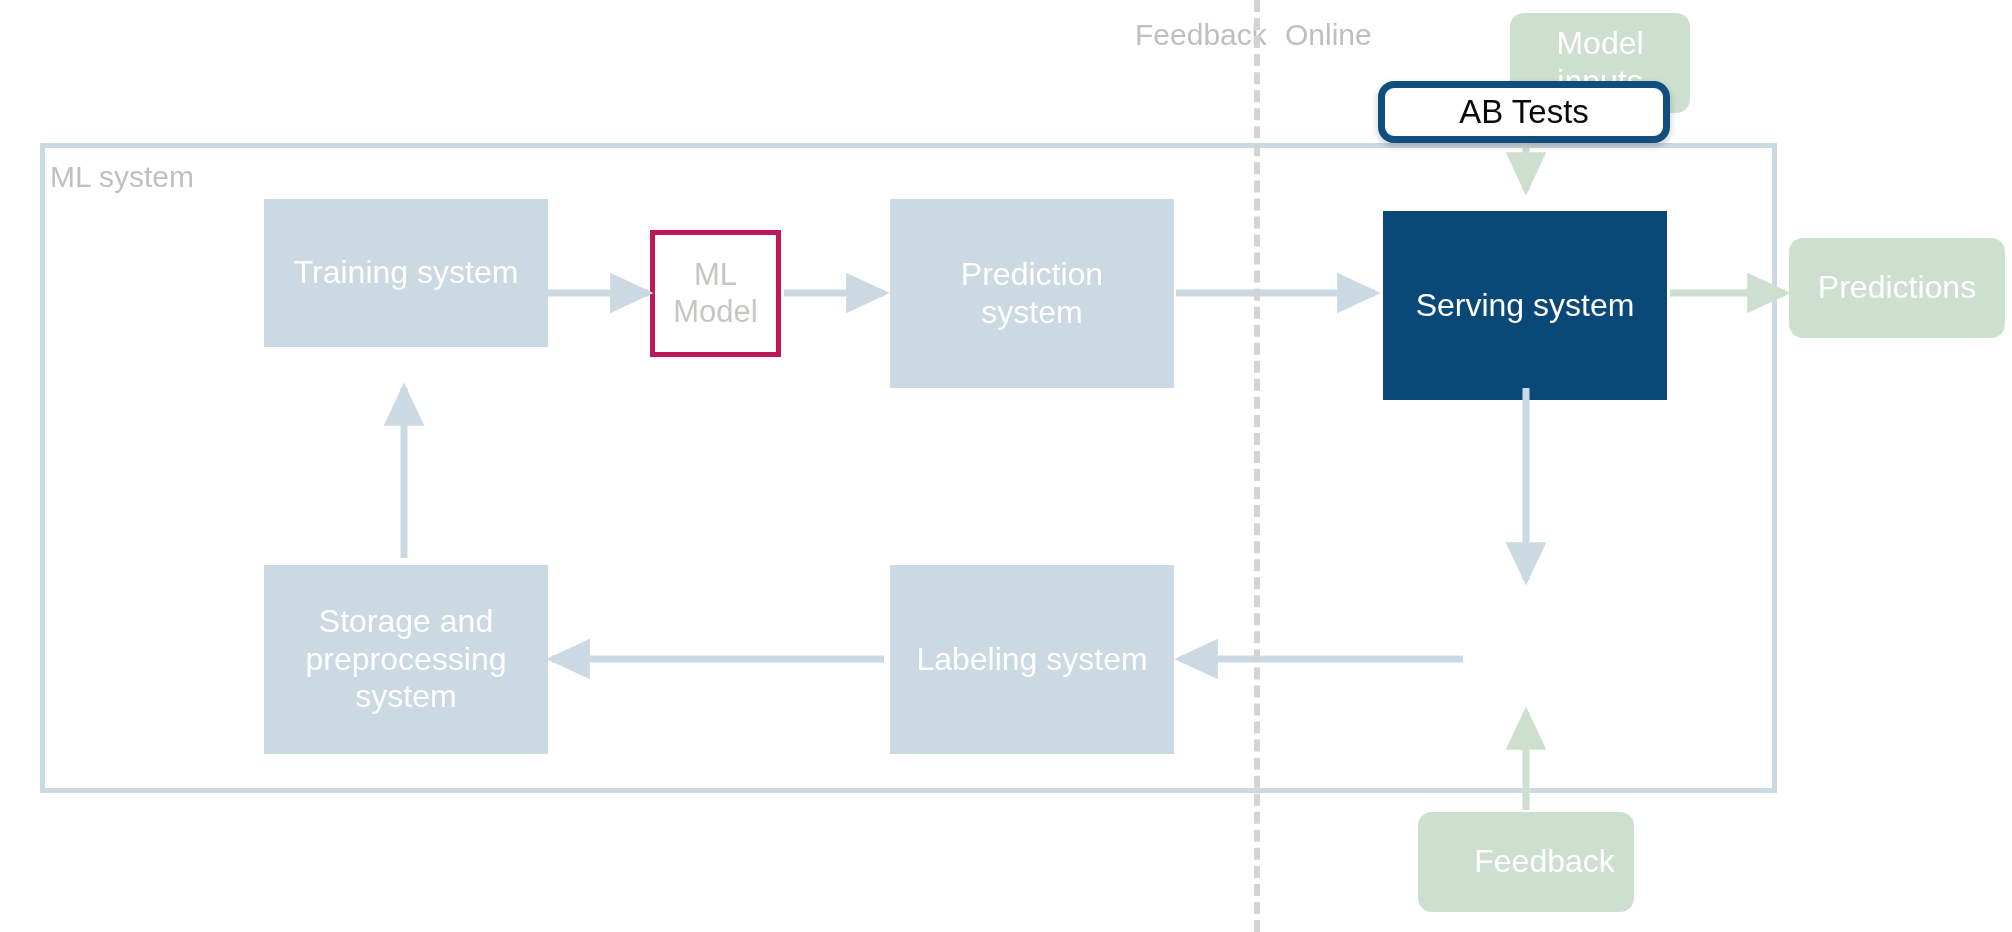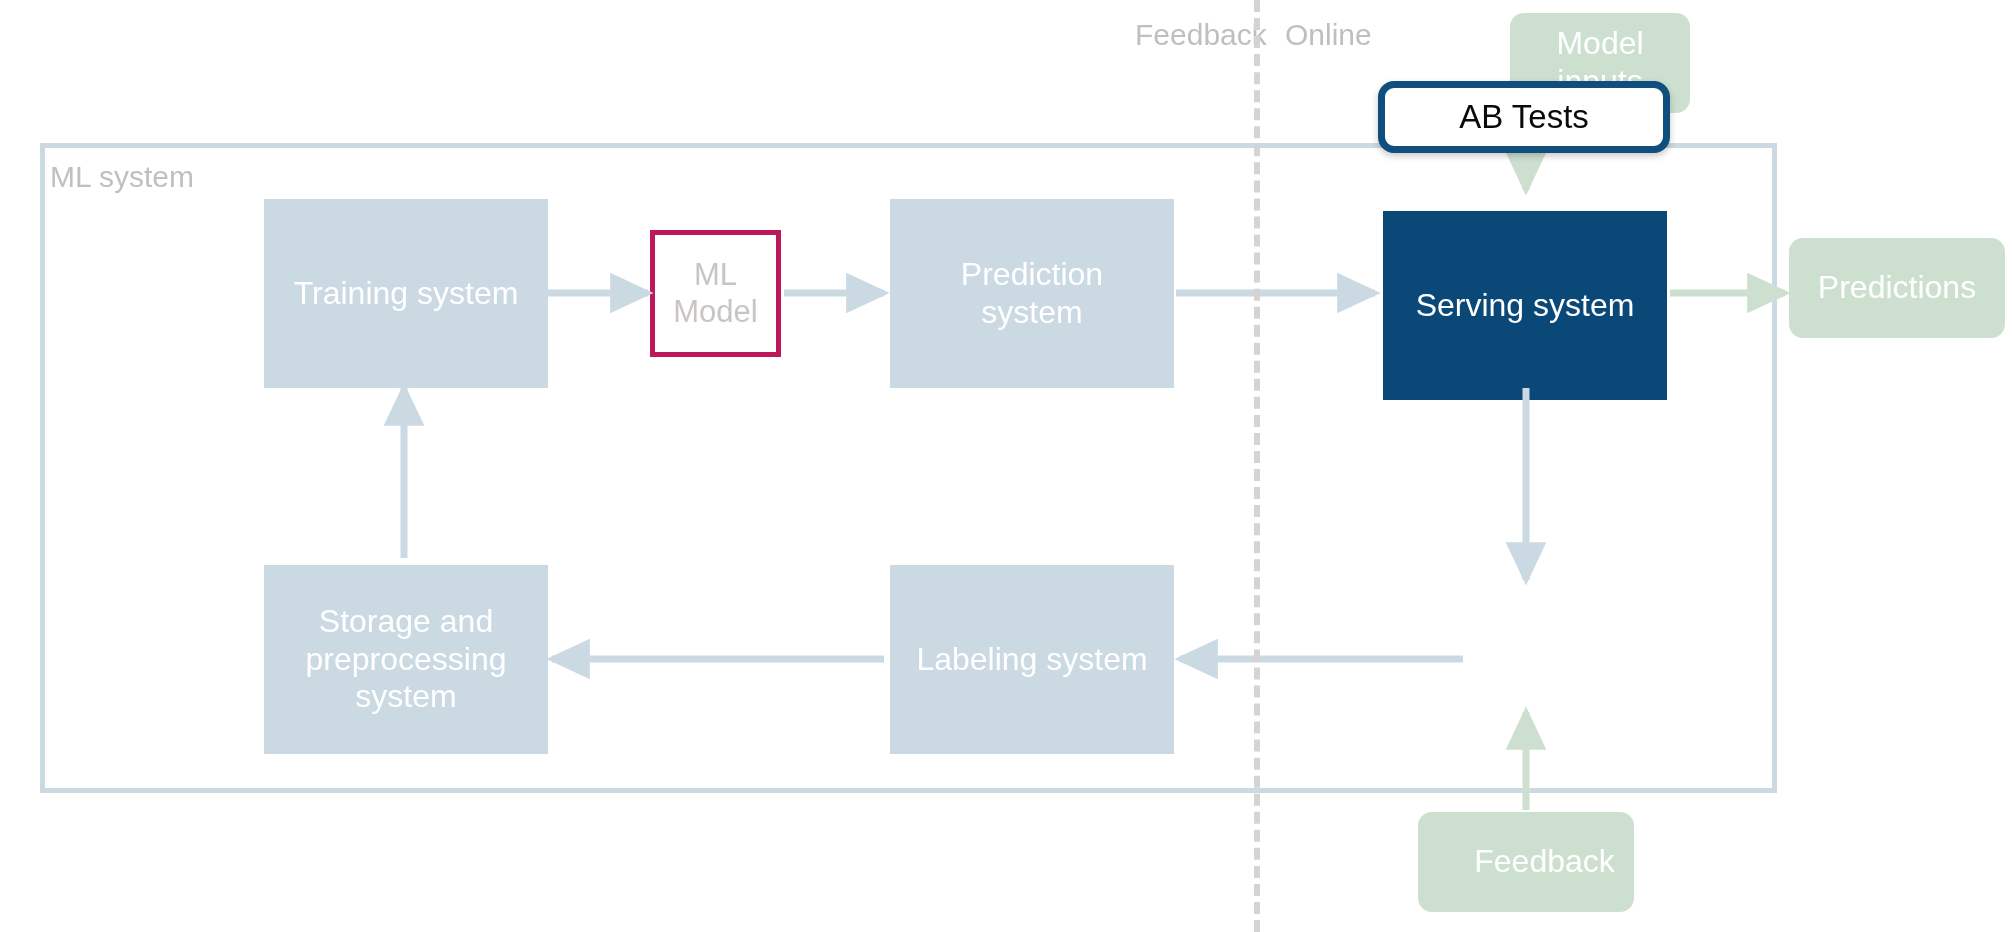--- a/index.html
+++ b/index.html
@@ -154,21 +154,21 @@
 
     <line x1="1463" y1="659" x2="1180" y2="659" stroke="#cbd9e3" stroke-width="7" marker-end="url(#arr-blue)"></line>
 
     <line x1="884" y1="659" x2="552" y2="659" stroke="#cbd9e3" stroke-width="7" marker-end="url(#arr-blue)"></line>
 
     <line x1="404" y1="558" x2="404" y2="388" stroke="#cbd9e3" stroke-width="7" marker-end="url(#arr-blue)"></line>
 
     <line x1="1526" y1="810" x2="1526" y2="712" stroke="#cde0d0" stroke-width="7" marker-end="url(#arr-green)"></line>
   </svg>
 
-  <div class="node box-fill" style="left:264px; top:199px; width:284px; height:189px;">
+  <div class="node box-fill" style="left:264px; top:199px; width:284px; height:148px;">
     <span>Training system</span>
   </div>
 
   <div class="node box-outline" style="left:650px; top:230px; width:131px; height:127px; flex-direction:column;">
     <span>ML</span>
     <span>Model</span>
   </div>
 
   <div class="node box-fill" style="left:890px; top:199px; width:284px; height:189px; flex-direction:column;">
     <span>Prediction</span>
@@ -195,17 +195,17 @@
   </div>
 
   <div class="node box-green" style="left:1789px; top:238px; width:216px; height:100px;">
     <span>Predictions</span>
   </div>
 
   <div class="node box-green" style="left:1418px; top:812px; width:216px; height:100px;padding-left:37px;">
     <span>Feedback</span>
   </div>
 
-  <div class="node box-callout" style="left:1378px; top:81px; width:292px; height:72px;">
+  <div class="node box-callout" style="left:1378px; top:81px; width:292px; height:62px;">
     <span>AB Tests</span>
   </div>
 
 </div>
 
 </body></html>

